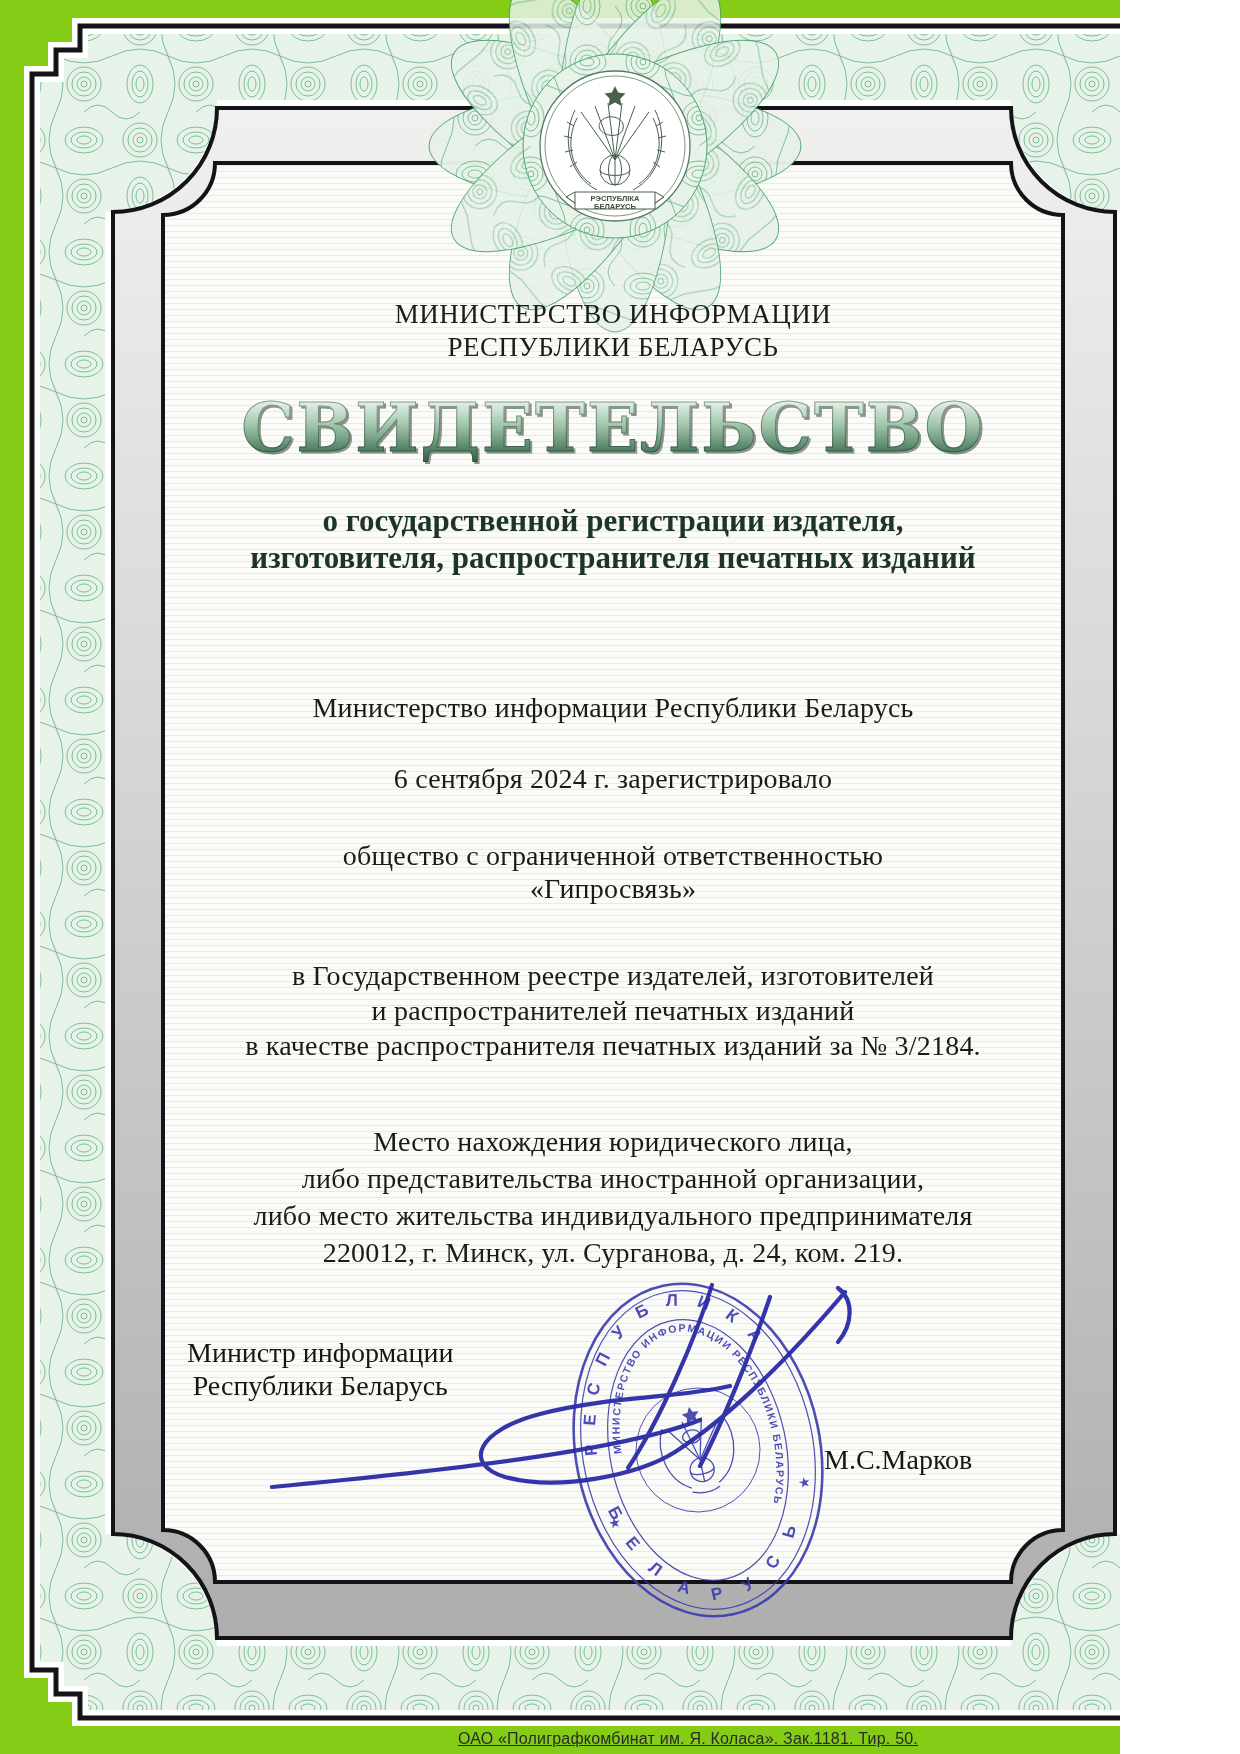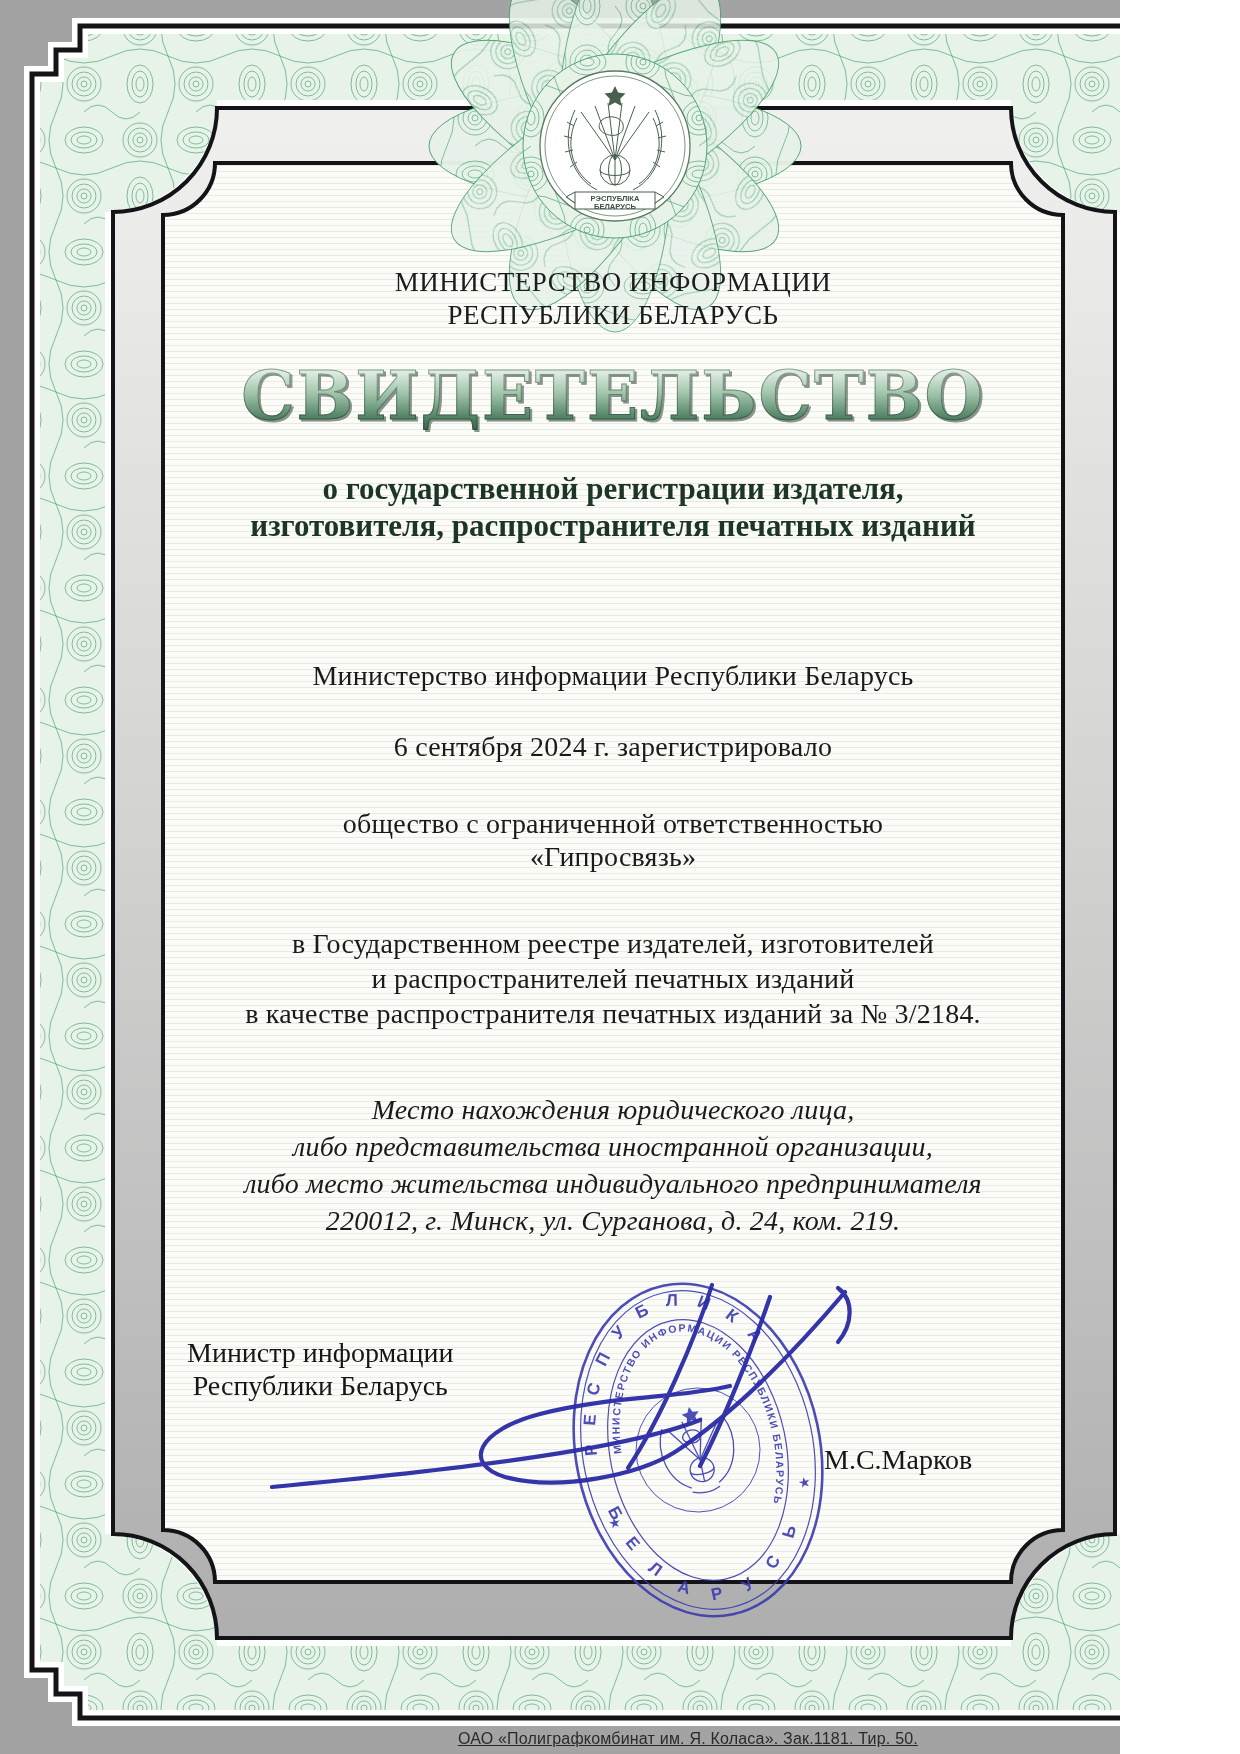--- a/index.html
+++ b/index.html
@@ -1,34 +1,34 @@
 <!DOCTYPE html>
 <html><head>
 <meta charset="utf-8">
 <style>
   html,body{margin:0;padding:0;background:#ffffff;}
   .page{
-    position:relative;width:1120px;height:1754px;background:#a3a3a3;overflow:hidden;
+    position:relative;width:1120px;height:1754px;background:#84cc16;overflow:hidden;
     font-family:"Liberation Serif", serif;
   }
   svg{position:absolute;left:0;top:0;}
-  .txt{position:absolute;left:163px;width:900px;text-align:center;color:#1a1a1a;}
+  .txt{position:absolute;left:163px;width:900px;text-align:center;color:#1a1a1a;margin-top:32px;}
   .hdr{font-size:27px;line-height:33px;letter-spacing:0.5px;color:#1c1c1c;}
   .big-title{
     font-family:"DejaVu Serif", serif;font-weight:bold;font-size:67px;line-height:80px;
     letter-spacing:2px;
     background:linear-gradient(180deg,#ffffff 0%,#d9ead d 0%,#d9eadd 22%,#9dc2a8 48%,#4f7f62 78%,#2a5340 100%);
     background:linear-gradient(180deg,#ffffff 0%,#d9eadd 22%,#9dc2a8 48%,#4f7f62 78%,#2a5340 100%);
     -webkit-background-clip:text;background-clip:text;color:transparent;
     -webkit-text-stroke:1px rgba(24,52,36,.45);
     filter:drop-shadow(2px 2px 0 rgba(25,45,32,.5));
   }
   .subtitle{font-size:31px;line-height:37px;font-weight:bold;color:#1d3527;}
   .body-line{font-size:28px;line-height:35px;letter-spacing:0.2px;}
-  .addr{line-height:37px;font-style:italic;}
+  .addr{line-height:37px;}
   .minister{position:absolute;left:187px;top:1336px;text-align:center;font-size:28px;line-height:33px;color:#161616;}
   .sig-name{position:absolute;left:824px;top:1444px;font-size:28px;color:#161616;}
   .footer{
     position:absolute;right:202px;top:1730px;font-family:"Liberation Sans",sans-serif;
     font-size:16px;color:#2a2a2a;letter-spacing:0.2px;text-decoration:underline;
   }
   .seal-text{font-family:"Liberation Sans",sans-serif;font-weight:bold;fill:#3b3bb0;}
 </style>
 </head>
 <body>

